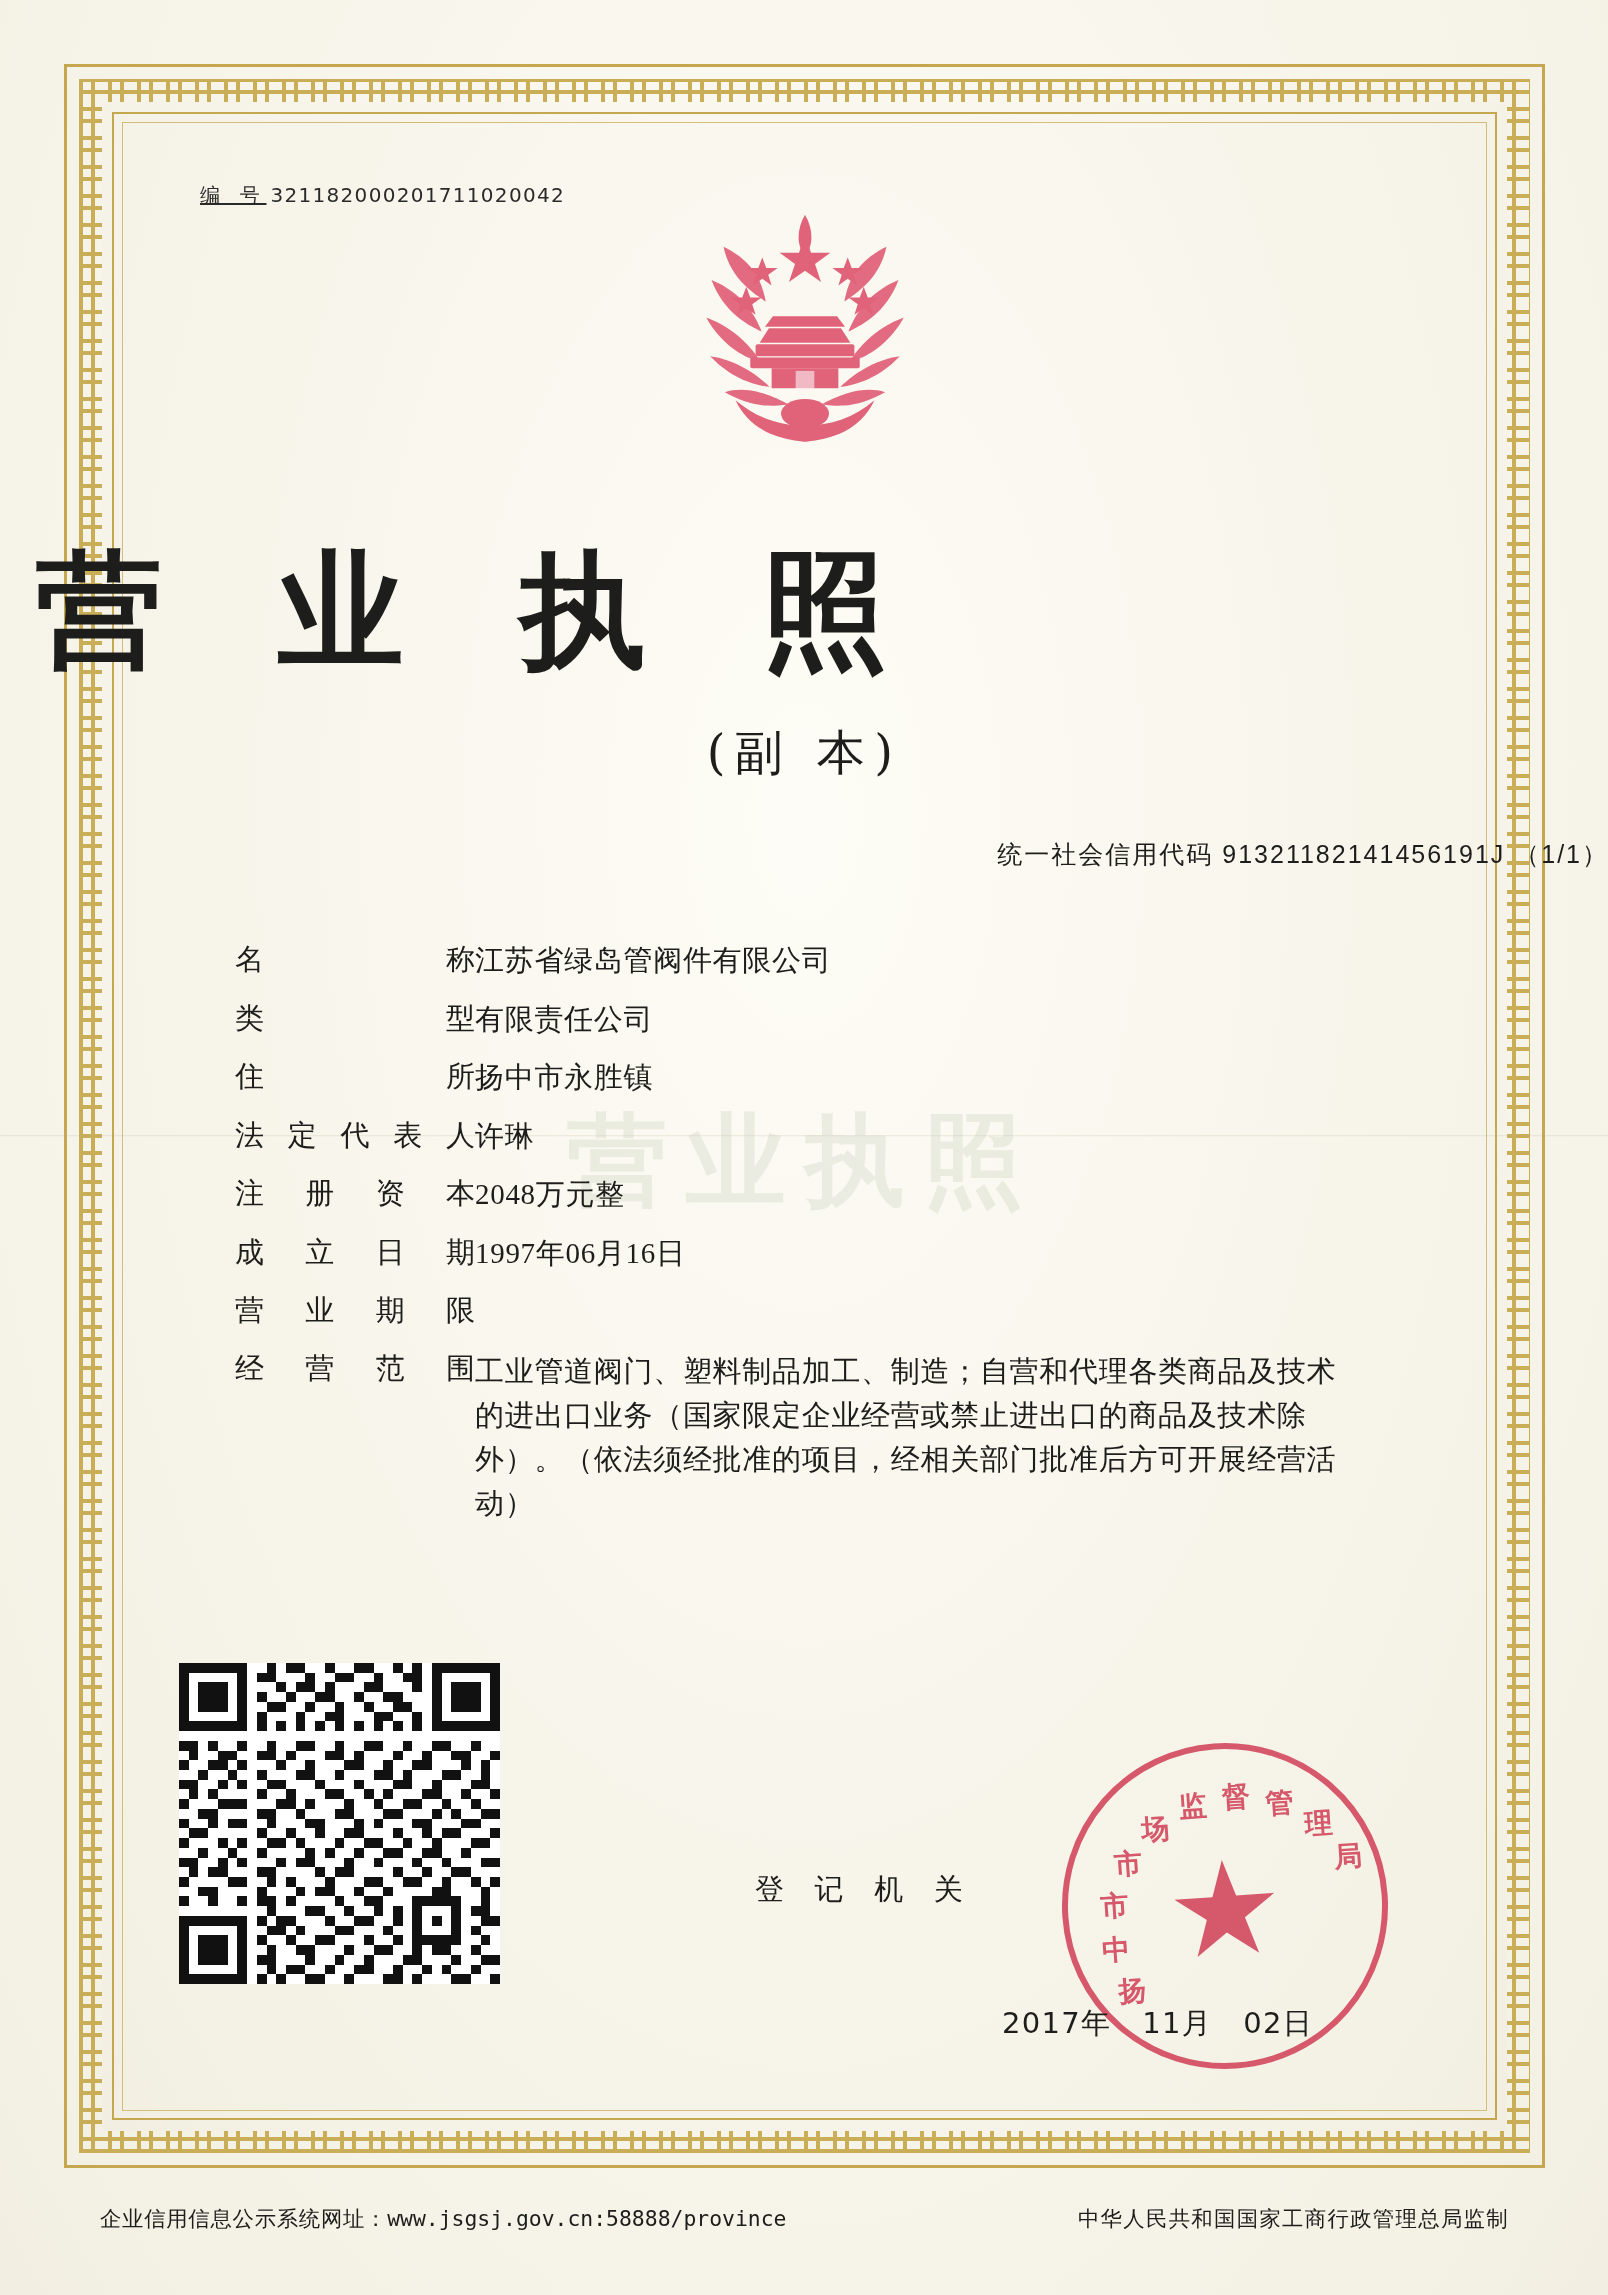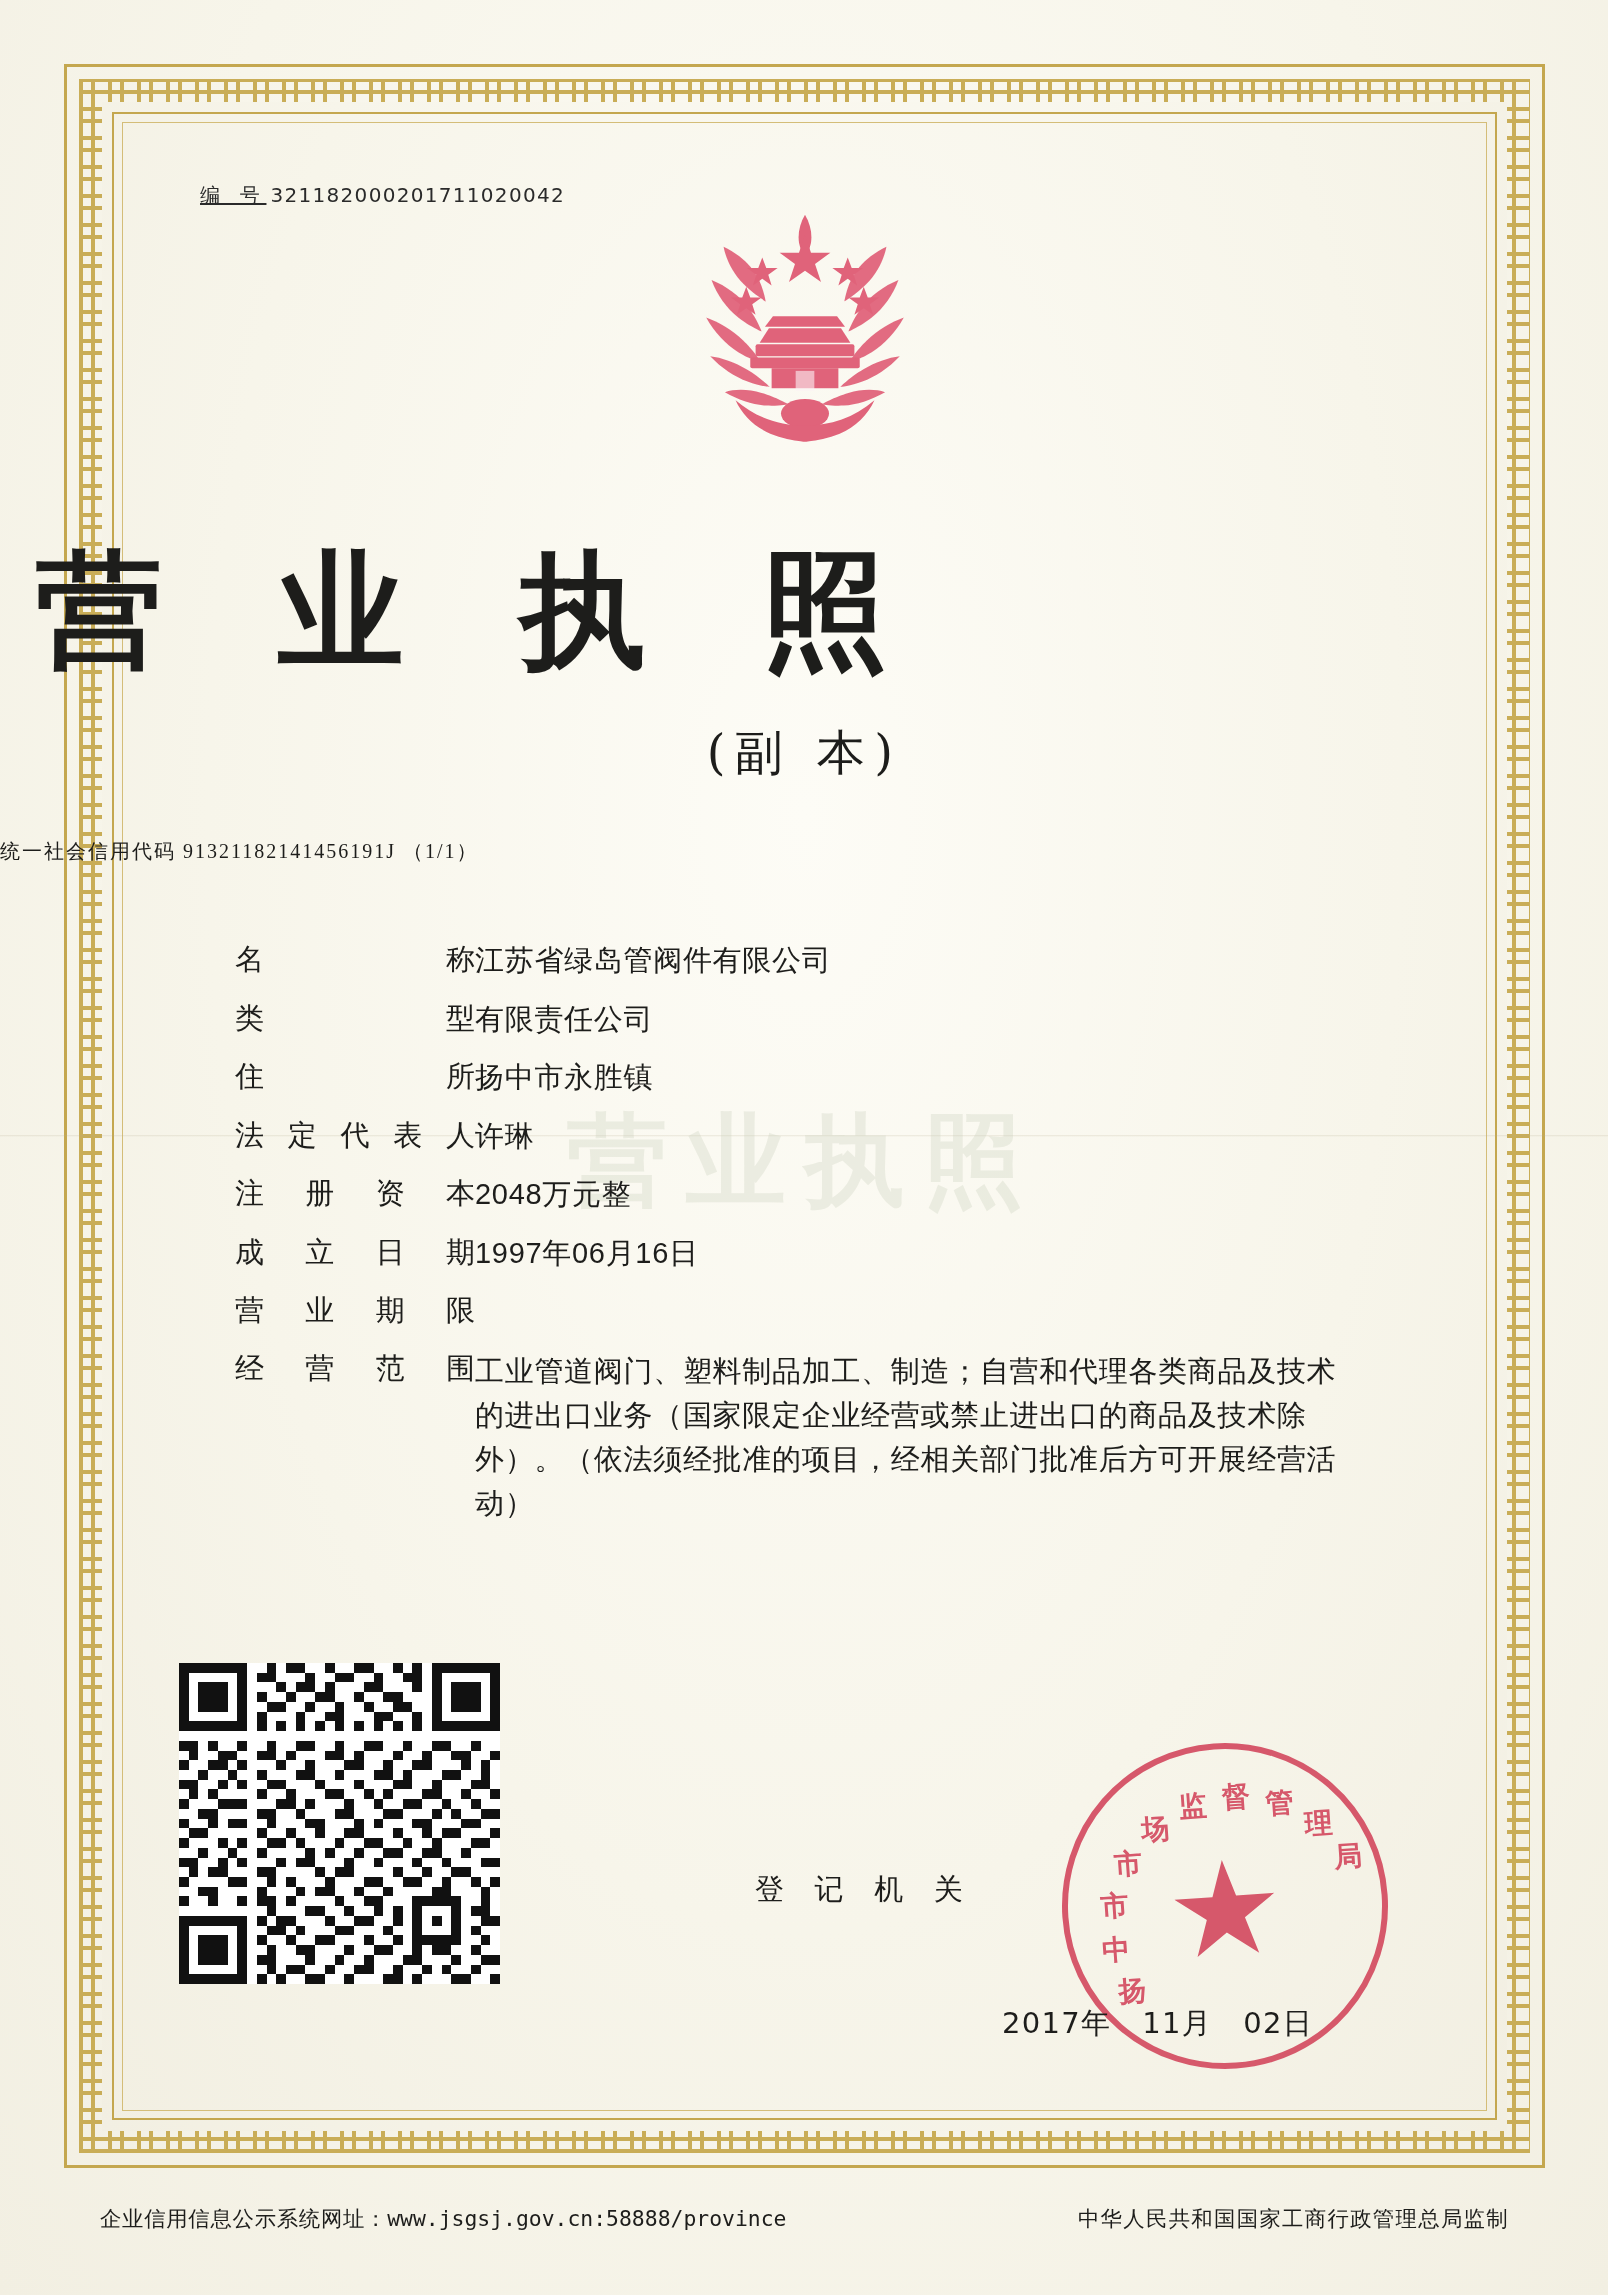--- a/index.html
+++ b/index.html
@@ -159,25 +159,25 @@
     text-align: center;
     font-size: 48px;
     letter-spacing: 9.4px;
     color: #1d1d1b;
     font-family: "DejaVu Serif", serif;
   }
   .credit-code {
     position: absolute;
     left: 0; right: 0;
     top: 838px;
-    text-align: left;
-    font-size: 20px;
+    text-align: right;
+    font-size: 25px;
     letter-spacing: 2px;
     color: #1d1d1b;
-    font-family: Liberation Serif, serif;
+    font-family: Liberation Sans, sans-serif;
   }
 
   
   .fields {
     position: absolute;
     left: 235px;
     top: 940px;
     width: 1149px;
   }
   .row {
@@ -192,21 +192,21 @@
     color: #1d1d1b;
     font-family: "DejaVu Sans", sans-serif;
     letter-spacing: 0;
     display: flex;
     justify-content: space-between;
   }
   .row .label span { display: inline-block; }
   .row .value {
     font-size: 29px;
     color: #1d1d1b;
-    font-family: Liberation Sans, sans-serif;
+    font-family: Liberation Serif, serif;
     line-height: 1.42;
     letter-spacing: 0.7px;
   }
   .row.scope .value {
     width: 888px;
     line-height: 1.52;
   }
 
   
   .qr {

